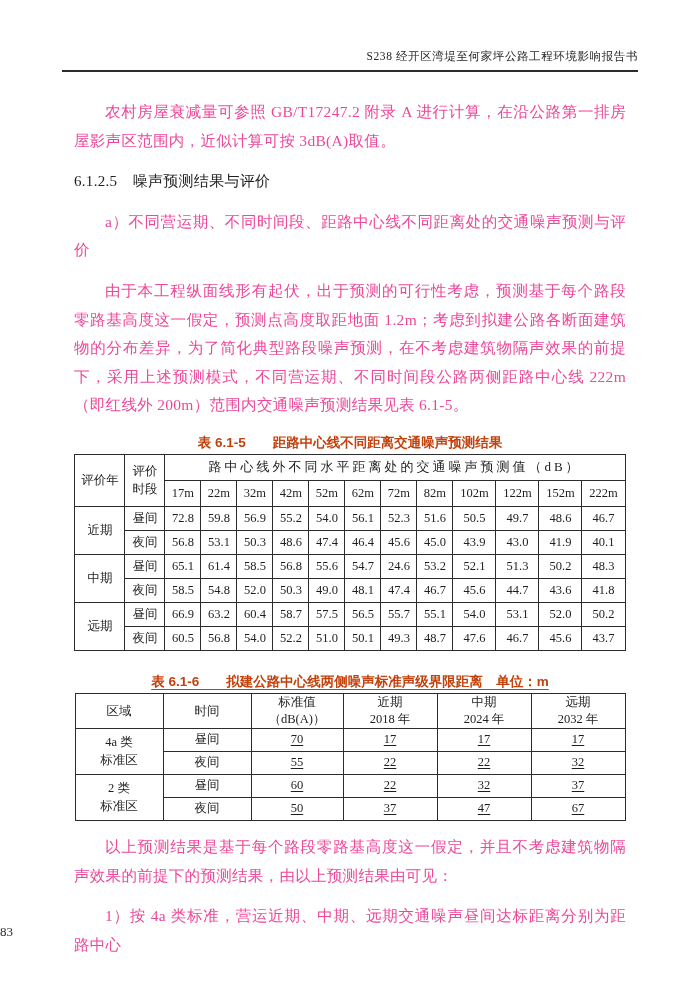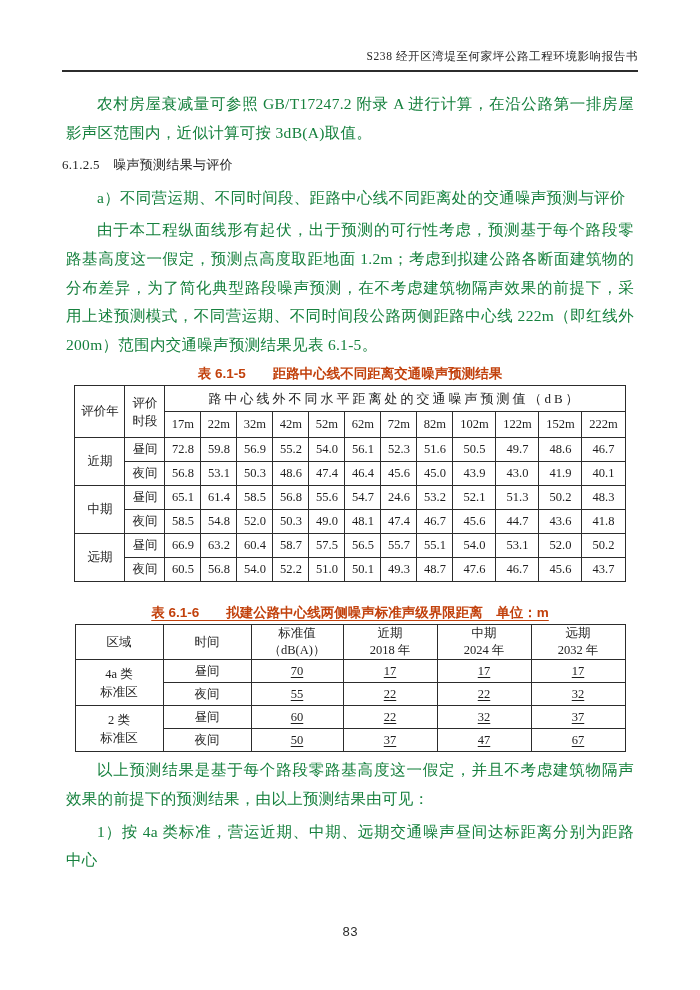--- a/index.html
+++ b/index.html
@@ -11,24 +11,24 @@
   .running-head{
     position:absolute;top:49px;left:62px;right:62px;
     text-align:right;font-size:11.5px;letter-spacing:0.6px;color:#262626;
   }
   .head-rule{
     position:absolute;top:70px;left:62px;right:62px;
     border-top:2px solid #2c2c2c;height:0;
   }
   .content{position:absolute;top:86px;left:62px;width:576px;}
   p.body{
-    margin:4px;font-size:15.5px;line-height:28.6px;
-    text-align:justify;text-indent:2em;letter-spacing:0.3px;color:#15803d;
-  }
-  p.heading{margin:0;font-size:13px;line-height:28.6px;text-indent:0;letter-spacing:0.3px;}
+    margin:12px;font-size:15.5px;line-height:28.6px;
+    text-align:justify;text-indent:2em;letter-spacing:0.3px;color:#ec4899;
+  }
+  p.heading{margin:12px;font-size:15px;line-height:28.6px;text-indent:0;letter-spacing:0.3px;}
   .tbl-caption{
     font-family:"Liberation Sans","DejaVu Sans",sans-serif;font-weight:bold;
     font-size:13.5px;text-align:center;line-height:22px;margin:0;color:#c2410c;
   }
   .cap1{margin-top:2px;}
   .cap2{margin-top:20px;text-decoration:underline;text-underline-offset:3px;}
   table{
     border-collapse:collapse;table-layout:fixed;width:550px;margin:0 auto;
     font-size:12.5px;color:#1e1e1e;
   }
@@ -38,22 +38,22 @@
   }
   .t1{margin-top:0;}
   .t1 thead tr th{height:25px;}
   .t1 tbody td{height:23px;}
   .t1 .span-head{letter-spacing:3px;font-size:13px;}
   .t2 thead th{height:34px;line-height:1.35;}
   .t2 tbody td{height:22px;}
   .pre{white-space:pre-line;line-height:1.45;}
   .u{text-decoration:underline;text-underline-offset:2px;}
   .page-num{
-    position:absolute;bottom:50px;left:0;right:0;text-align:center;
-    font-size:13px;color:#2a2a2a;font-family:Liberation Mono, monospace;
+    position:absolute;bottom:50px;left:0;right:0;
+    font-size:13px;color:#2a2a2a;
   }
   .gap1{margin-top:22px;}
   .gap2{margin-top:20px;}
 </style>
 </head>
 <body>
 
 <div class="page">
 
   <div class="running-head">S238 经开区湾堤至何家坪公路工程环境影响报告书</div>

